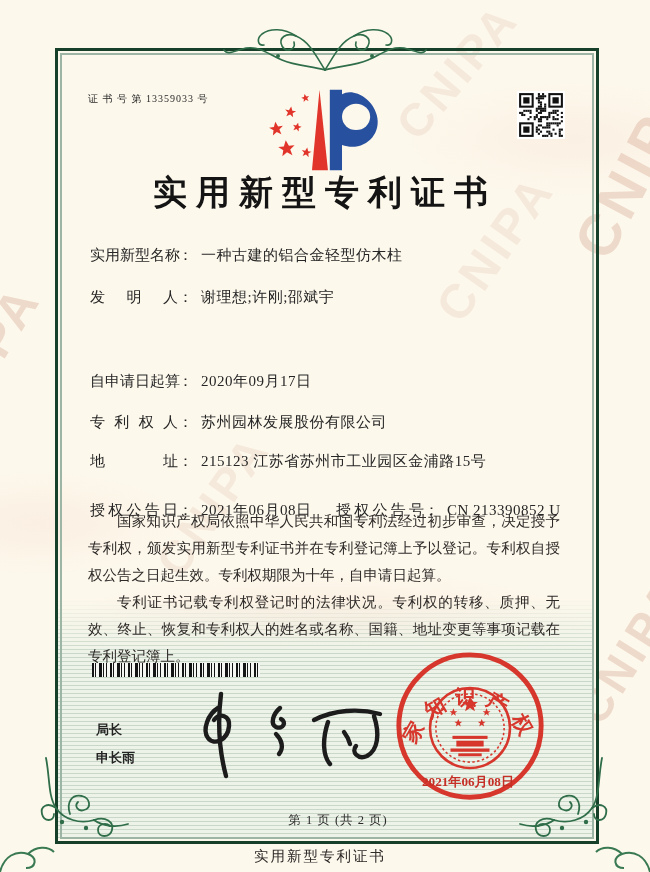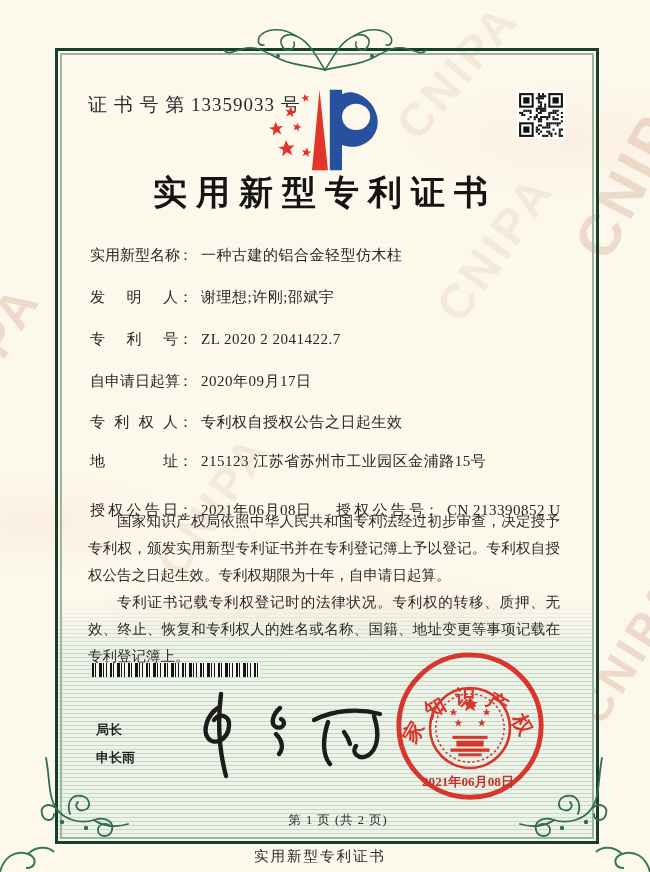--- a/index.html
+++ b/index.html
@@ -27,21 +27,21 @@
   }
   .guilloche{
     position:absolute;left:58px;top:598px;width:534px;height:240px;
     background:
       repeating-linear-gradient(0deg, rgba(140,172,146,.38) 0 1px, rgba(238,243,233,.92) 1px 4px),
       #edf2e7;
     -webkit-mask-image:linear-gradient(to bottom, transparent 0, #000 55px);
     mask-image:linear-gradient(to bottom, transparent 0, #000 55px);
   }
   .certno{
-    position:absolute;left:88px;top:92px;font-size:19px;color:#2a2a2a;letter-spacing:1px;
+    position:absolute;left:88px;top:92px;font-size:10px;color:#2a2a2a;letter-spacing:1px;
   }
   .logo{position:absolute;left:266px;top:84px;}
   .qr{position:absolute;left:517px;top:91px;}
   .title{
     position:absolute;left:0;right:0;top:170px;text-align:center;
     font-size:34px;font-weight:700;color:#141414;letter-spacing:9px;
   }
   .row{position:absolute;left:90px;font-size:15px;color:#262626;white-space:nowrap;}
   .lbl{display:inline-block;width:88px;text-align:justify;text-align-last:justify;vertical-align:bottom;}
   .colon{margin-right:8px;}
@@ -294,28 +294,25 @@
   </svg>
 
   <div class="title">实用新型专利证书</div>
 
   <div class="row" style="top:246px;">
     <span class="lbl">实用新型名称</span><span class="colon">：</span><span class="val">一种古建的铝合金轻型仿木柱</span>
   </div>
   <div class="row" style="top:288px;">
     <span class="lbl">发明人</span><span class="colon">：</span><span class="val">谢理想;许刚;邵斌宇</span>
   </div>
-  <div class="row" style="top:330px;">
-    <span class="lbl">专利号</span><span class="colon">：</span><span class="val">ZL 2020 2 2041422.7</span>
-  </div>
   <div class="row" style="top:372px;">
     <span class="lbl">自申请日起算</span><span class="colon">：</span><span class="val">2020年09月17日</span>
   </div>
   <div class="row" style="top:413px;">
-    <span class="lbl">专利权人</span><span class="colon">：</span><span class="val">专利权自授权公告之日起生效</span>
+    <span class="lbl">专利权人</span><span class="colon">：</span><span class="val">苏州园林发展股份有限公司</span>
   </div>
   <div class="row" style="top:452px;">
     <span class="lbl">地址</span><span class="colon">：</span><span class="val">215123 江苏省苏州市工业园区金浦路15号</span>
   </div>
   <div class="row" style="top:486px;margin-top:15px;">
     <span>
       <span class="lbl">授权公告日</span><span class="colon">：</span><span class="val">2021年06月08日</span>
     </span>
     <span class="grant2">
       <span class="lbl">授权公告号</span><span class="colon">：</span><span class="val">CN 213390852 U</span>

